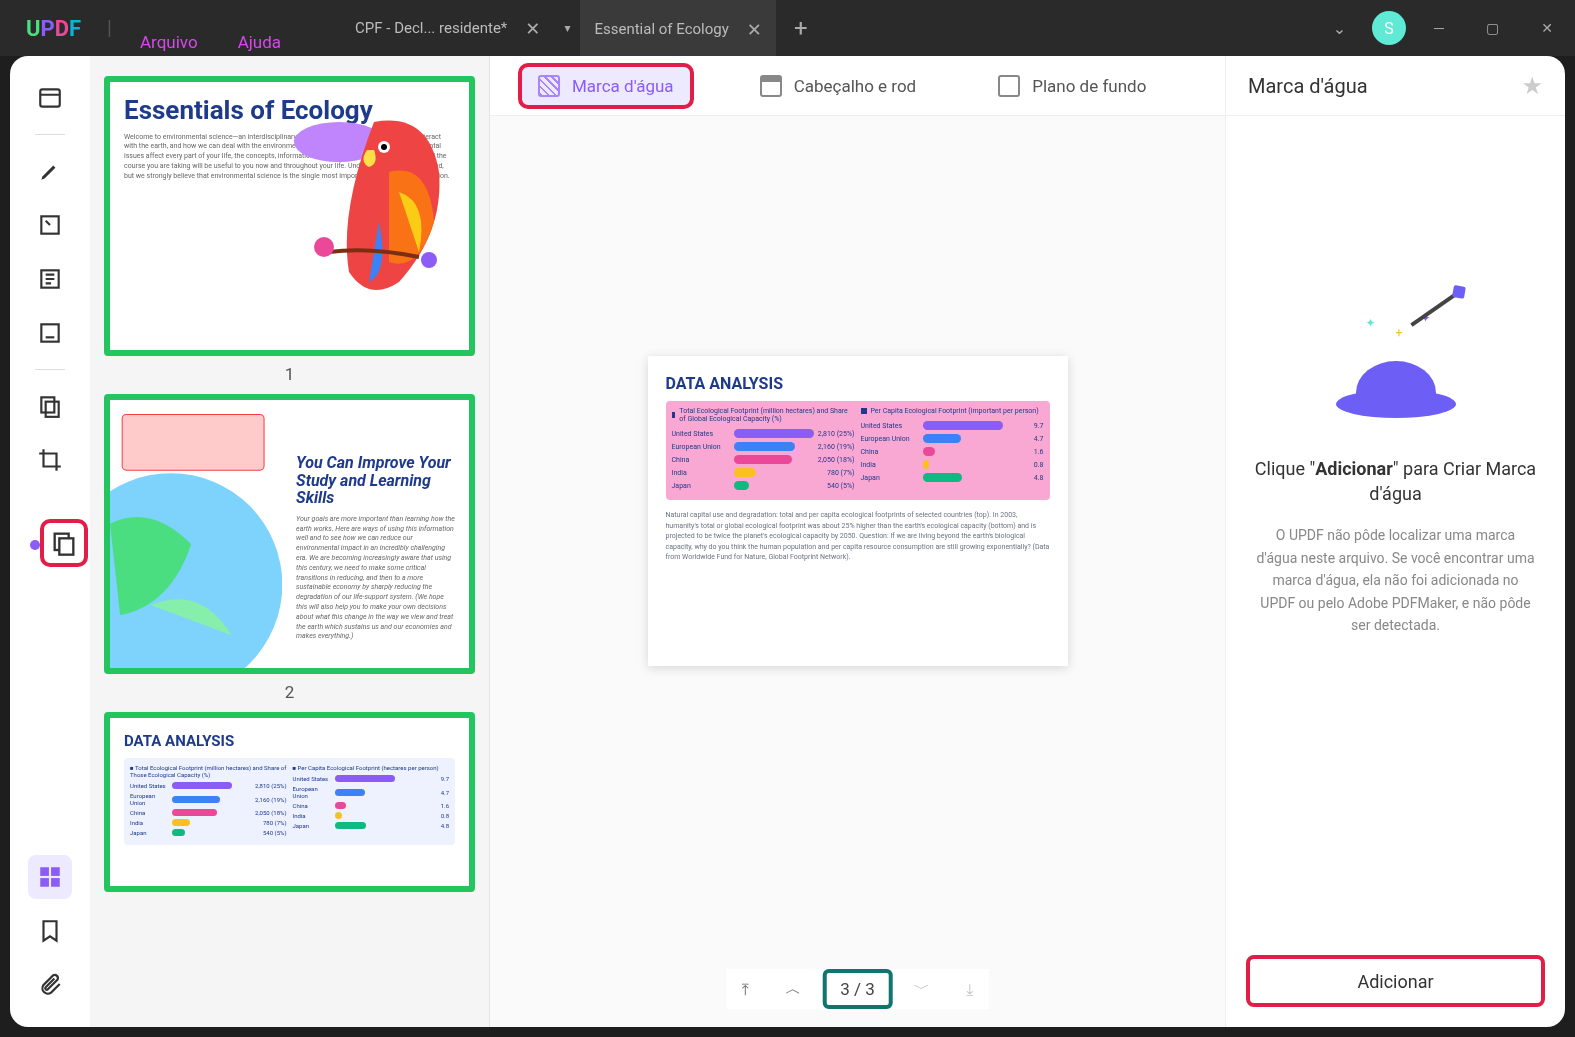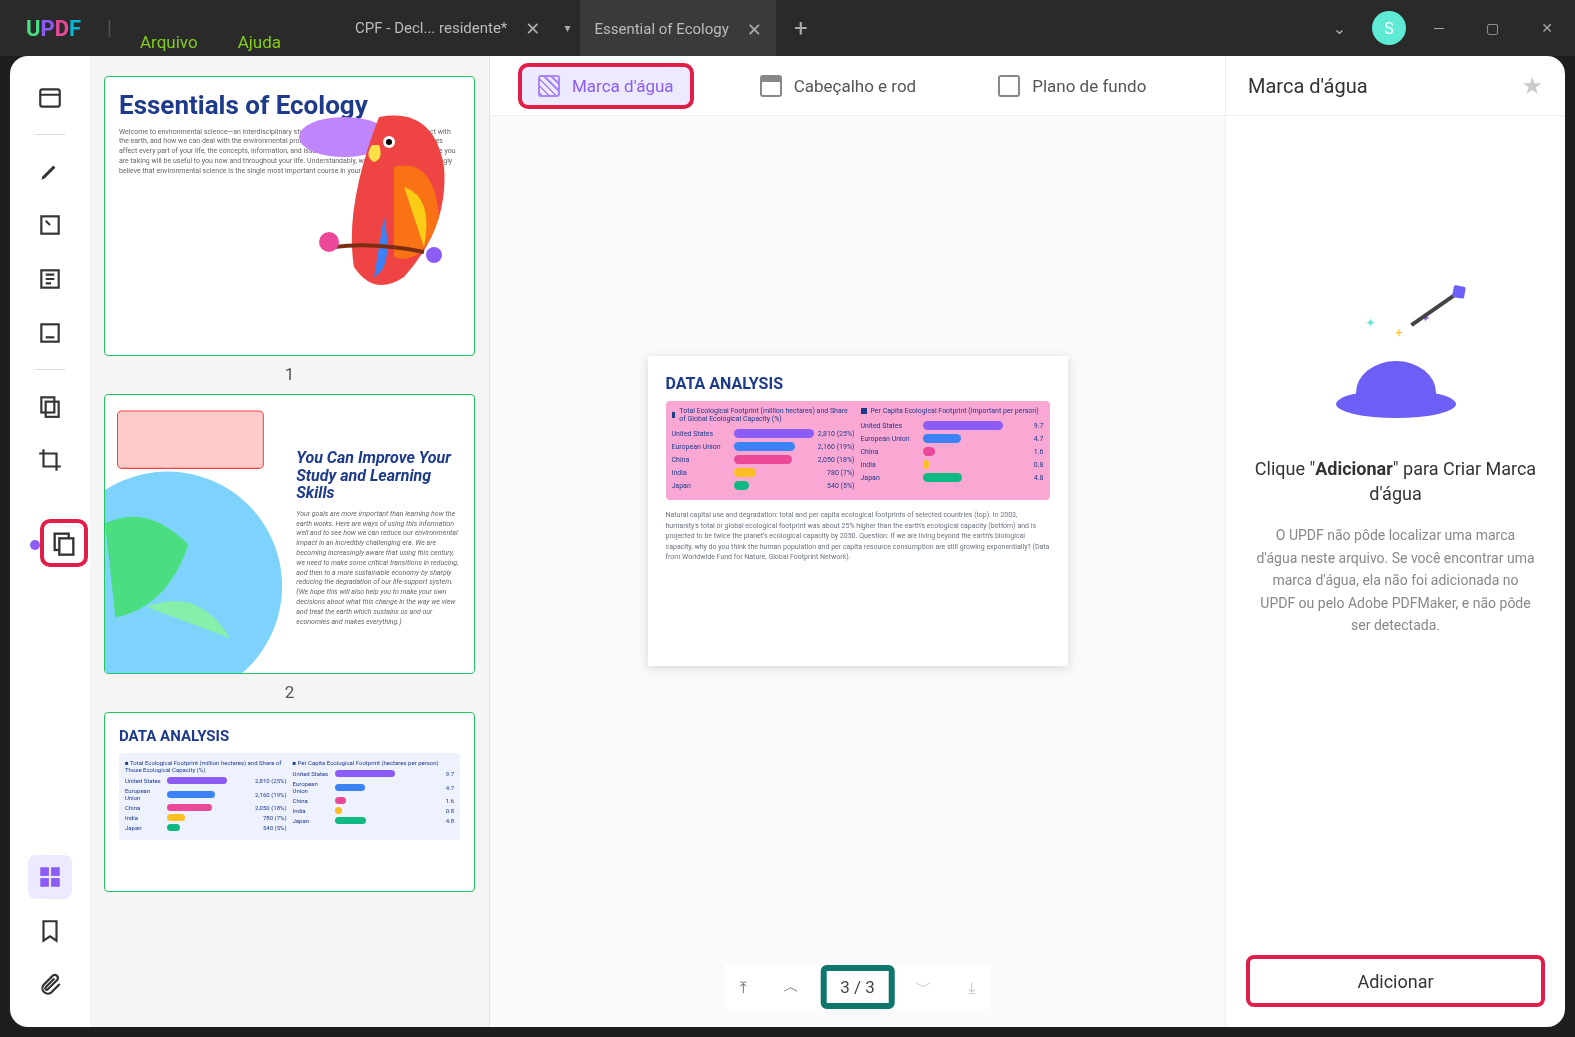--- a/index.html
+++ b/index.html
@@ -3,21 +3,21 @@
 <meta charset="utf-8">
 <style>
 * { margin:0; padding:0; box-sizing:border-box; font-family: -apple-system, BlinkMacSystemFont, 'Segoe UI', Roboto, sans-serif; }
 body { width:1575px; height:1037px; background:#1e1e1e; overflow:hidden; position:relative; }
 
 
 .titlebar { height:56px; background:#2a2a2a; display:flex; align-items:center; padding:0 8px; }
 .logo { font-weight:bold; font-size:22px; padding:0 18px; }
 .logo-u { color:#4ade80; } .logo-p { color:#8b5cf6; } .logo-d { color:#ec4899; } .logo-f { color:#06b6d4; }
 .menu-sep { color:#555; margin:0 8px; font-size:20px; }
-.menu-item { color:#84cc16; font-size:17px; padding:0 20px; cursor:pointer;margin-top:28px; }
+.menu-item { color:#d946ef; font-size:17px; padding:0 20px; cursor:pointer;margin-top:28px; }
 .tab { display:flex; align-items:center; padding:0 14px; height:100%; color:#bbb; font-size:15px; gap:18px; cursor:pointer; position:relative; }
 .tab.active { background:#3a3a3a; border-top:2px solid transparent; }
 .tab.active::after { content:''; position:absolute; bottom:0; left:0; right:0; height:3px; }
 .tab .close { color:#aaa; font-size:18px; }
 .dropdown-caret { color:#aaa; font-size:12px; padding:0 10px; }
 .new-tab { color:#aaa; font-size:24px; padding:0 18px; cursor:pointer; }
 .titlebar-right { margin-left:auto; display:flex; align-items:center; gap:14px; }
 .down-arrow { color:#aaa; padding:0 12px; cursor:pointer; }
 .avatar { width:34px; height:34px; border-radius:50%; background:#5eead4; color:#fff; display:flex; align-items:center; justify-content:center; font-size:16px; }
 .win-btn { color:#aaa; padding:0 14px; cursor:pointer; font-size:14px; }
@@ -35,21 +35,21 @@
 
 
 .page-tools-wrap { position:absolute; left:30px; top:463px; display:flex; align-items:center; z-index:50; }
 .page-tools-btn { width:48px; height:48px; border:4px solid #e11d48; border-radius:10px; background:#fff; display:flex; align-items:center; justify-content:center; cursor:pointer; }
 .page-tools-tooltip { background:#1a1a1a; color:#fff; padding:10px 18px; border-radius:8px; font-size:16px; margin-left:4px; }
 .purple-dot { position:absolute; left:20px; top:484px; width:10px; height:10px; border-radius:50%; background:#8b5cf6; z-index:51; }
 
 
 .thumbnails { width:400px; background:#f5f5f5; border-right:1px solid #e5e5e5; overflow-y:auto; padding:20px 14px; }
 .thumb { margin-bottom:10px; }
-.thumb-img { width:100%; height:280px; background:#fff; border:1px solid #22c55e; border-radius:4px; padding:14px; position:relative; overflow:hidden; }
+.thumb-img { width:100%; height:280px; background:#fff; border:6px solid #22c55e; border-radius:4px; padding:14px; position:relative; overflow:hidden; }
 .thumb-num { text-align:center; color:#555; font-size:17px; margin-top:8px; }
 .thumb-img .t-title { color:#1e3a8a; font-size:26px; font-weight:bold; line-height:1.1; }
 .thumb-img .t-text { font-size:7px; color:#666; margin-top:8px; line-height:1.4; }
 .thumb-img .t-parrot { position:absolute; right:10px; top:10px; width:170px; height:220px; }
 .thumb-img .t-globe { position:absolute; left:0; top:0; width:48%; height:100%; }
 .thumb-img .data-title { color:#1e3a8a; font-weight:bold; font-size:15px; margin-bottom:8px; }
 
 
 .center { flex:1; display:flex; flex-direction:column; background:#fff; position:relative; }
 .top-tabs { height:60px; display:flex; align-items:center; gap:50px; padding:0 28px; border-bottom:1px solid #eee; }
@@ -68,21 +68,21 @@
 .da-head::before { content:''; width:6px; height:6px; background:#1e3a8a; }
 .da-row { display:flex; align-items:center; font-size:7px; color:#1e3a8a; margin:4px 0; gap:4px; }
 .da-row .lbl { width:58px; }
 .da-row .bar { height:9px; border-radius:5px; }
 .da-row .val { margin-left:auto; font-size:7px; }
 .da-note { font-size:7px; color:#6b7280; margin-top:10px; line-height:1.5; }
 
 
 .pager { position:absolute; bottom:18px; left:50%; transform:translateX(-50%); display:flex; align-items:center; gap:10px; background:#fff; }
 .pager-btn { width:38px; height:38px; display:flex; align-items:center; justify-content:center; color:#666; cursor:pointer; border-radius:6px; }
-.pager-input { border:6px solid #0f766e; border-radius:6px; padding:6px 14px; font-size:17px; color:#444; }
+.pager-input { border:4px solid #0f766e; border-radius:6px; padding:6px 14px; font-size:17px; color:#444; }
 
 
 .right-panel { width:340px; border-left:1px solid #eee; display:flex; flex-direction:column; }
 .rp-header { height:60px; display:flex; align-items:center; padding:0 22px; font-size:20px; color:#333; border-bottom:1px solid #eee; }
 .rp-star { margin-left:auto; color:#ccc; font-size:24px; cursor:pointer; }
 .rp-body { flex:1; display:flex; flex-direction:column; align-items:center; padding:40px 28px; text-align:center; }
 .magic-hat { width:140px; height:120px; margin:160px 0 20px; position:relative; }
 .hat-top { position:absolute; bottom:30px; left:30px; width:80px; height:45px; background:#6d5ff6; border-radius:50% 50% 10% 10% / 70% 70% 10% 10%; }
 .hat-brim { position:absolute; bottom:18px; left:10px; width:120px; height:28px; background:#6d5ff6; border-radius:50%; }
 .wand { position:absolute; top:-10px; right:0; width:60px; height:4px; background:#444; transform:rotate(-35deg); }

